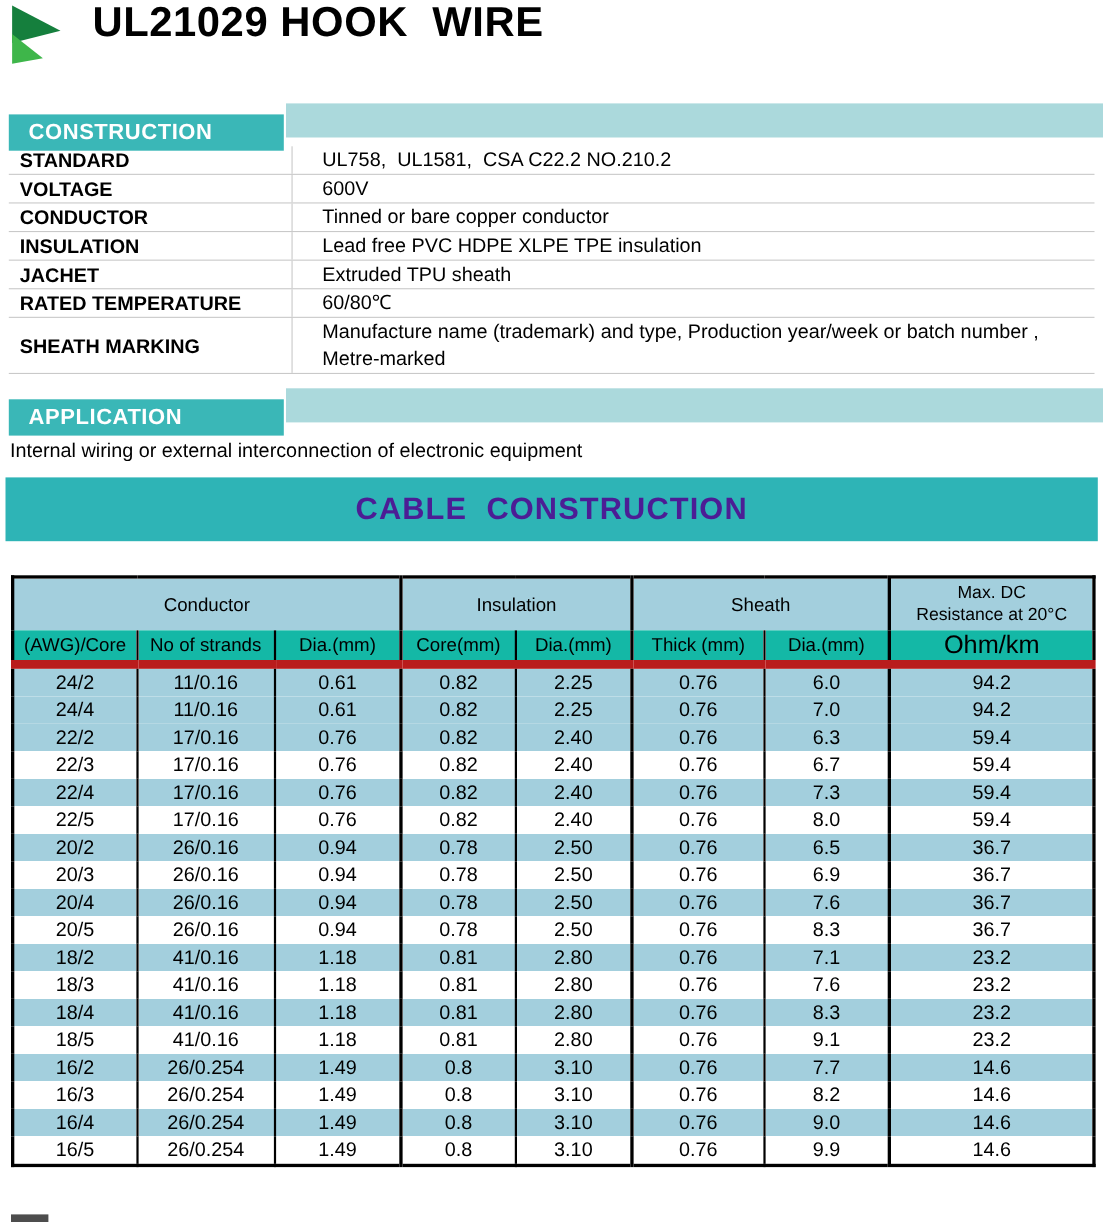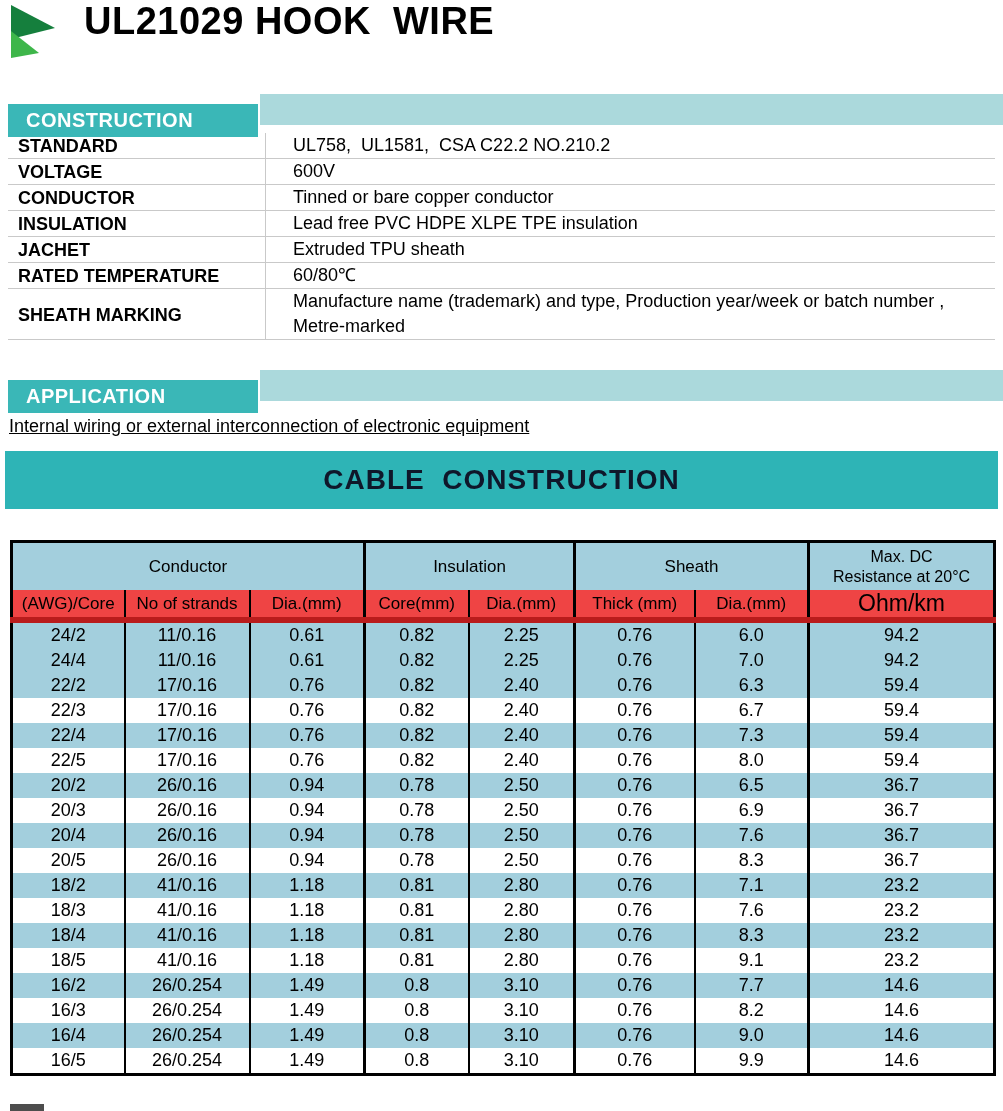--- a/index.html
+++ b/index.html
@@ -39,21 +39,21 @@
     background: var(--teal-light, #abd9dc);
   }
   .section-bar .label-box {
     position: absolute; left: 8px; top: 16px; width: 250px; height: 33px;
     background: var(--teal, #3ab7b7);
     color: #fff; font-weight: bold; font-size: 20px;
     line-height: 33px; padding-left: 18px; box-sizing: border-box;
     letter-spacing: 0.5px;
   }
   .sec-construction { margin-top: 18px; }
-  .sec-application  { margin-top: 24px; text-decoration: underline; }
+  .sec-application  { margin-top: 7px; }
 
   
   .spec-table { margin: 7px 8px 0 8px; }
   .spec-row {
     display: flex;
     border-bottom: 1px solid var(--grid-gray, #c9c9c9);
     min-height: 25px;
     align-items: center;
   }
   .spec-label {
@@ -70,42 +70,42 @@
   }
 
   
   .app-text { margin: 14px 0 0 9px; font-size: 18px; }
 
   
   .banner {
     margin: 14px 5px 0 5px; height: 58px;
     background: var(--banner-teal, #2eb4b6);
     display: flex; align-items: center; justify-content: center;
-    font-size: 28px; font-weight: bold; color: #0f172a;
+    font-size: 28px; font-weight: bold; color: #4c1d95;
     letter-spacing: 1px; white-space: pre;
   }
 
   
   .cable-table {
     border-collapse: collapse;
     table-layout: fixed;
     width: 983px;
     margin: 31px 0 0 10px;
     border: 3px solid #000;
   }
   .cable-table th, .cable-table td {
     text-align: center; vertical-align: middle;
     font-weight: normal; padding: 0;
     overflow: hidden;
   }
   .cable-table .sub-l { border-left: 2px solid #000; }
   .cable-table .grp-l { border-left: 3px solid #000; }
   .group-row th { background: var(--table-blue, #a3cfdd); font-size: 17px; height: 47px; }
   .group-row th.maxdc { font-size: 16px; line-height: 20px; white-space: pre-line; }
-  .col-row th { background: #ef4444; font-size: 17px; height: 27px; border-bottom: 6px solid #b91c1c; }
+  .col-row th { background: #14b8a6; font-size: 17px; height: 27px; border-bottom: 8px solid #b91c1c; }
   .col-row th.ohm { font-size: 23px; }
   .cable-table tbody td { font-size: 18px; height: 25px; background: #ffffff; }
   .cable-table tbody tr.alt td { background: var(--table-blue, #a3cfdd); }
 
   
   .cutoff {
     position: absolute; left: 10px; bottom: 0;
     width: 34px; height: 7px; background: #4d4d4d;
   }
 </style>

